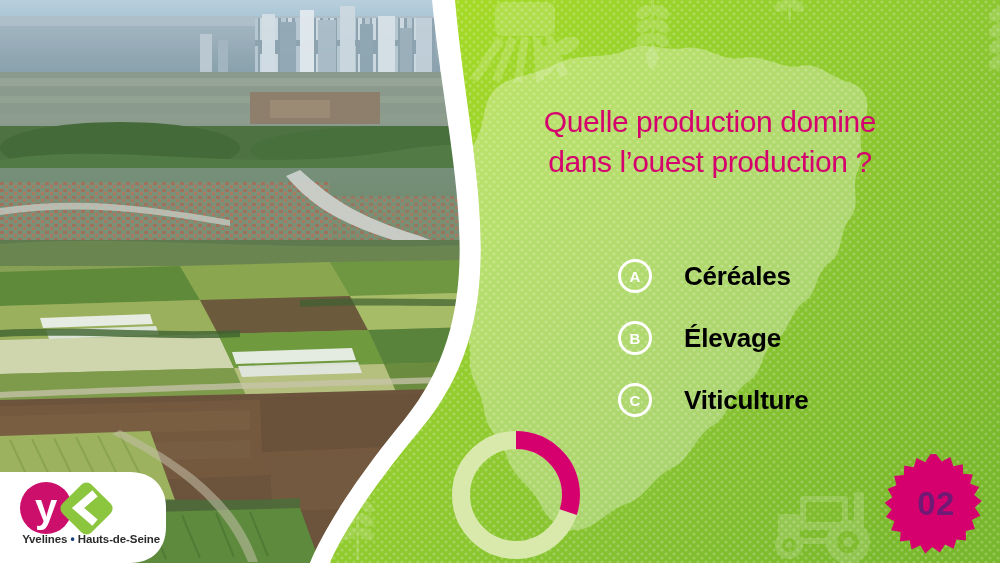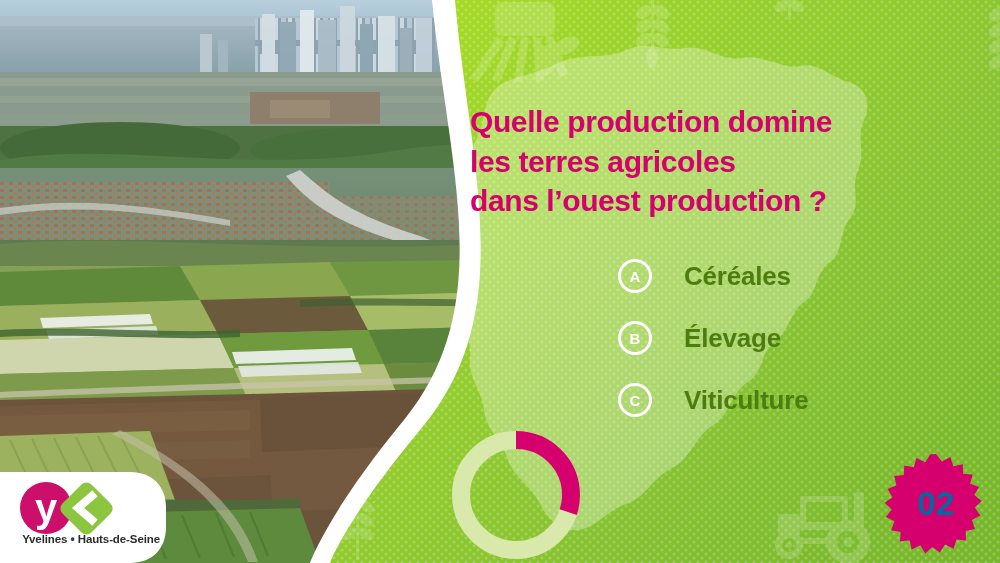--- a/index.html
+++ b/index.html
@@ -43,24 +43,24 @@
     left:0; top:0; width:1000px; height:563px;
     z-index:6;
     pointer-events:none;
   }
   .content > *{ pointer-events:auto; }
 
   .question{
     position:absolute;
     left:470px; top:102px;
     width:480px;
-    text-align:left;
+    text-align:center;
     color:#d5006d;
     font-size:30px;
-    font-weight:bold;
+    font-weight:normal;
     line-height:1.32;
     letter-spacing:-0.4px;
   }
   .question .qline{ display:block; white-space:nowrap; }
 
   .answers{
     position:absolute;
     left:618px; top:248px;
     width:330px;
   }
@@ -75,21 +75,21 @@
     border:3px solid #ffffff;
     border-radius:50%;
     color:#ffffff;
     font-size:15px;
     font-weight:bold;
     display:flex; align-items:center; justify-content:center;
     flex:0 0 auto;
   }
   .answer .atext{
     margin-left:32px;
-    color:#4d7c0f;
+    color:#000000;
     font-size:26px;
     font-weight:bold;
     letter-spacing:-0.2px;
     white-space:nowrap;
   }
 
   
   .ring{
     position:absolute;
     left:446px; top:425px;
@@ -99,21 +99,21 @@
   
   .numbadge{
     position:absolute;
     left:884px; top:452px;
     width:104px; height:104px;
   }
   .numbadge .num{
     position:absolute;
     inset:0;
     display:flex; align-items:center; justify-content:center;
-    color:#0369a1;
+    color:#701a75;
     font-size:33px;
     font-weight:bold;
     letter-spacing:0.5px;
   }
 
   
   .logo{
     position:absolute;
     left:0px; top:472px;
     width:172px; height:91px;
@@ -408,21 +408,20 @@
           <rect x="802" y="538" width="34" height="6"></rect>
         </g>
       </g>
     </svg>
   </div>
 
   <div class="content">
 
     <div class="question">
       <span class="qline">Quelle production domine</span>
-      <span class="qline">les terres agricoles</span>
       <span class="qline">dans l’ouest production ?</span>
     </div>
 
     <div class="answers">
       <div class="answer">
         <div class="badge">A</div>
         <div class="atext">Céréales</div>
       </div>
       <div class="answer">
         <div class="badge">B</div>

